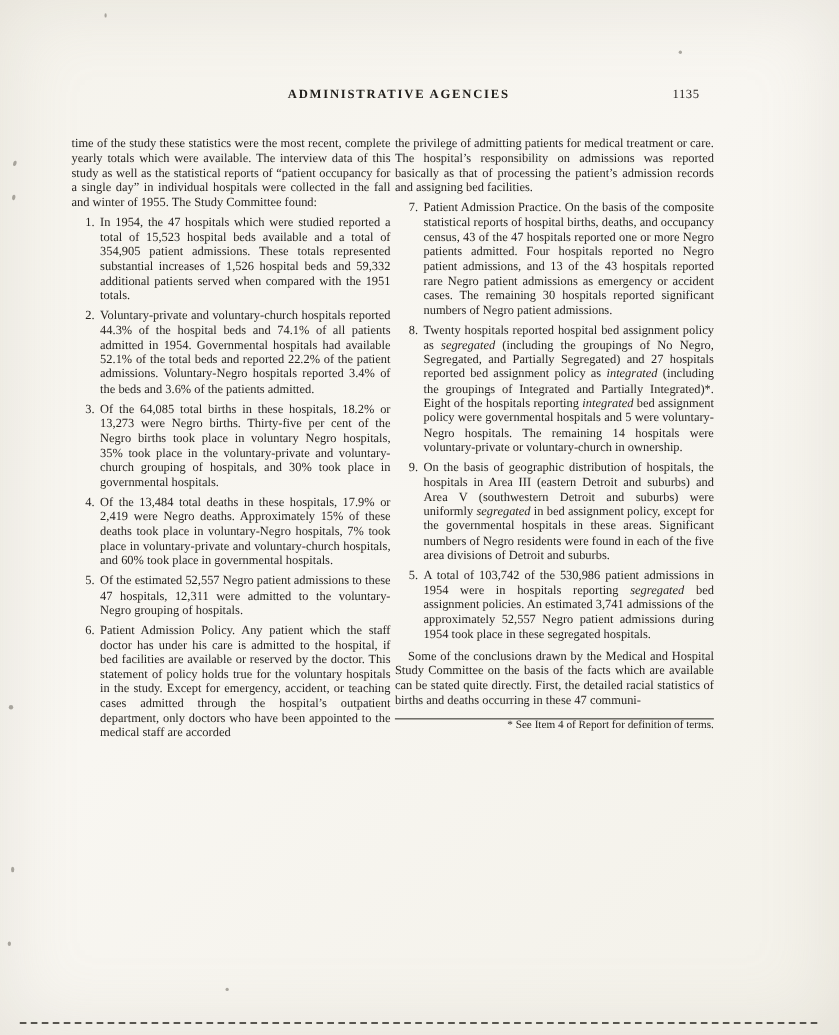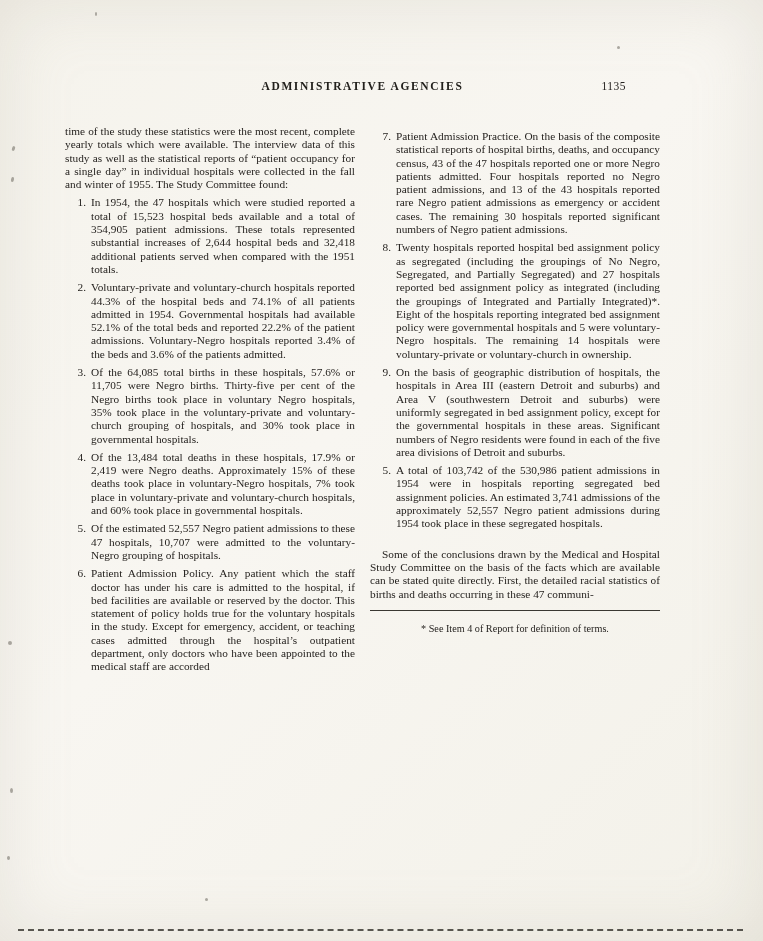--- a/index.html
+++ b/index.html
@@ -11,38 +11,38 @@
     background:linear-gradient(135deg,#f5f3ec 0%,#f8f6f1 45%,#f3f1e9 100%);
     box-shadow:inset 0 0 70px rgba(175,165,145,.22);
     color:#262320;
   }
 
   .running-head { position:absolute; top:80px; left:65px; width:595px; height:16px; }
   .running-head .title {
     position:absolute; left:0; right:0; text-align:center;
     font-weight:bold; letter-spacing:1.6px; font-size:11.5px; color:#22201c;
   }
-  .running-head .pageno { position:absolute; right:34px; top:0; font-size:11.5px; letter-spacing:.5px; }
+  .running-head .pageno { position:absolute; right:24px; top:0; font-size:11.5px; letter-spacing:.5px; }
 
-  .columns { position:absolute; top:125px; left:65px; width:595px; display:flex; gap:15px; }
+  .columns { position:absolute; top:125px; left:65px; width:595px; display:flex; gap:4px; }
   .col { width:290px; font-size:11.3px; line-height:13.3px; color:#262320; }
 
   p.para { text-align:justify; }
   .indent-first { text-indent:12px; }
 
   .item { display:flex; margin-top:5px; }
   .item .num { flex:none; width:26px; padding-right:5px; text-align:right; }
   .item .body { flex:1; text-align:justify; }
 
   .bold { font-weight:normal; }
-  .italic { }
+  .italic { font-style:italic; }
 
-  .closing { margin-top:17px; }
+  .closing { margin-top:7px; }
   .footnote-rule { margin-top:9px; border:none; border-top:1px solid #3a3832; width:100%; }
-  .footnote { margin-top:12px; font-size:10.2px; line-height:12.4px; text-align:center; }
+  .footnote { margin-top:0; font-size:10.2px; line-height:12.4px; text-align:right; }
 
   
   .mark { position:absolute; background:#6b675e; border-radius:50%; opacity:.55; }
   .m1 { left:12px;  top:146px; width:3px; height:5px; transform:rotate(20deg); }
   .m2 { left:11px;  top:177px; width:3px; height:5px; transform:rotate(12deg); }
   .m3 { left:8px;   top:641px; width:4px; height:4px; }
   .m4 { left:10px;  top:788px; width:3px; height:5px; }
   .m5 { left:7px;   top:856px; width:3px; height:4px; }
   .m6 { left:617px; top:46px;  width:3px; height:3px; }
   .m7 { left:95px;  top:12px;  width:2px; height:4px; }
@@ -62,45 +62,46 @@
     <div class="pageno">1135</div>
   </div>
 
   <div class="columns">
 
     <div class="col">
       <p class="para">time of the study these statistics were the most recent, complete yearly totals which were available. The interview data of this study as well as the statistical reports of “patient occupancy for a single day” in individual hospitals were collected in the fall and winter of 1955. The Study Committee found:</p>
 
       <div class="item">
         <div class="num">1.</div>
-        <div class="body"><span>In 1954, the 47 hospitals which were studied reported a total of 15,523 hospital beds available and a total of 354,905 patient admissions. These totals represented substantial increases of 2,644 hospital beds and 32,418 additional patients served when compared with the 1951 totals.</span></div>
+        <div class="body"><span>In 1954, the 47 hospitals which were studied reported a total of 15,523 hospital beds available and a total of 354,905 patient admissions. These totals represented substantial increases of 1,526 hospital beds and 59,332 additional patients served when compared with the 1951 totals.</span></div>
       </div>
       <div class="item">
         <div class="num">2.</div>
         <div class="body"><span>Voluntary-private and voluntary-church hospitals reported 44.3% of the hospital beds and 74.1% of all patients admitted in 1954. Governmental hospitals had available 52.1% of the total beds and reported 22.2% of the patient admissions. Voluntary-Negro hospitals reported 3.4% of the beds and 3.6% of the patients admitted.</span></div>
       </div>
       <div class="item">
         <div class="num">3.</div>
-        <div class="body"><span>Of the 64,085 total births in these hospitals, 57.6% or 11,705 were Negro births. Thirty-five per cent of the Negro births took place in voluntary Negro hospitals, 35% took place in the voluntary-private and voluntary-church grouping of hospitals, and 30% took place in governmental hospitals.</span></div>
+        <div class="body"><span>Of the 64,085 total births in these hospitals, 18.2% or 13,273 were Negro births. Thirty-five per cent of the Negro births took place in voluntary Negro hospitals, 35% took place in the voluntary-private and voluntary-church grouping of hospitals, and 30% took place in governmental hospitals.</span></div>
       </div>
       <div class="item">
         <div class="num">4.</div>
         <div class="body"><span>Of the 13,484 total deaths in these hospitals, 17.9% or 2,419 were Negro deaths. Approximately 15% of these deaths took place in voluntary-Negro hospitals, 7% took place in voluntary-private and voluntary-church hospitals, and 60% took place in governmental hospitals.</span></div>
       </div>
       <div class="item">
         <div class="num">5.</div>
-        <div class="body"><span>Of the estimated 52,557 Negro patient admissions to these 47 hospitals, 10,707 were admitted to the voluntary-Negro grouping of hospitals.</span></div>
+        <div class="body"><span>Of the estimated 52,557 Negro patient admissions to these 47 hospitals, 12,311 were admitted to the voluntary-Negro grouping of hospitals.</span></div>
       </div>
       <div class="item">
         <div class="num">6.</div>
         <div class="body"><span class="bold">Patient Admission Policy.</span><span> Any patient which the staff doctor has under his care is admitted to the hospital, if bed facilities are available or reserved by the doctor. This statement of policy holds true for the voluntary hospitals in the study. Except for emergency, accident, or teaching cases admitted through the hospital’s outpatient department, only doctors who have been appointed to the medical staff are accorded</span></div>
       </div>
     </div>
 
     <div class="col">
+      <p class="para">the privilege of admitting patients for medical treatment or care. The hospital’s responsibility on admissions was reported basically as that of processing the patient’s admission records and assigning bed facilities.</p>
 
       <div class="item">
         <div class="num">7.</div>
         <div class="body"><span class="bold">Patient Admission Practice.</span><span> On the basis of the composite statistical reports of hospital births, deaths, and occupancy census, 43 of the 47 hospitals reported one or more Negro patients admitted. Four hospitals reported no Negro patient admissions, and 13 of the 43 hospitals reported rare Negro patient admissions as emergency or accident cases. The remaining 30 hospitals reported significant numbers of Negro patient admissions.</span></div>
       </div>
       <div class="item">
         <div class="num">8.</div>
         <div class="body"><span>Twenty hospitals reported hospital bed assignment policy as </span><span class="italic">segregated</span><span> (including the groupings of No Negro, Segregated, and Partially Segregated) and 27 hospitals reported bed assignment policy as </span><span class="italic">integrated</span><span> (including the groupings of Integrated and Partially Integrated)*. Eight of the hospitals reporting </span><span class="italic">integrated</span><span> bed assignment policy were governmental hospitals and 5 were voluntary-Negro hospitals. The remaining 14 hospitals were voluntary-private or voluntary-church in ownership.</span></div>
       </div>
       <div class="item">

